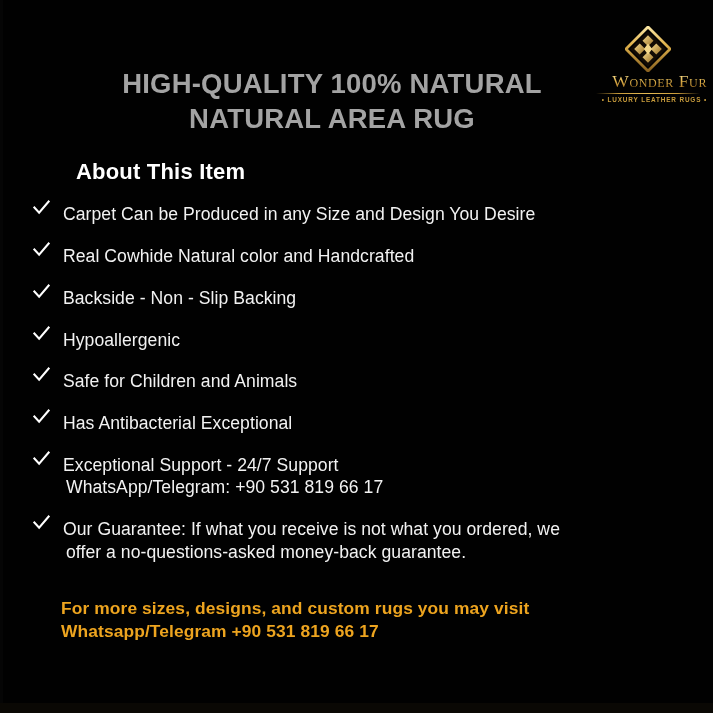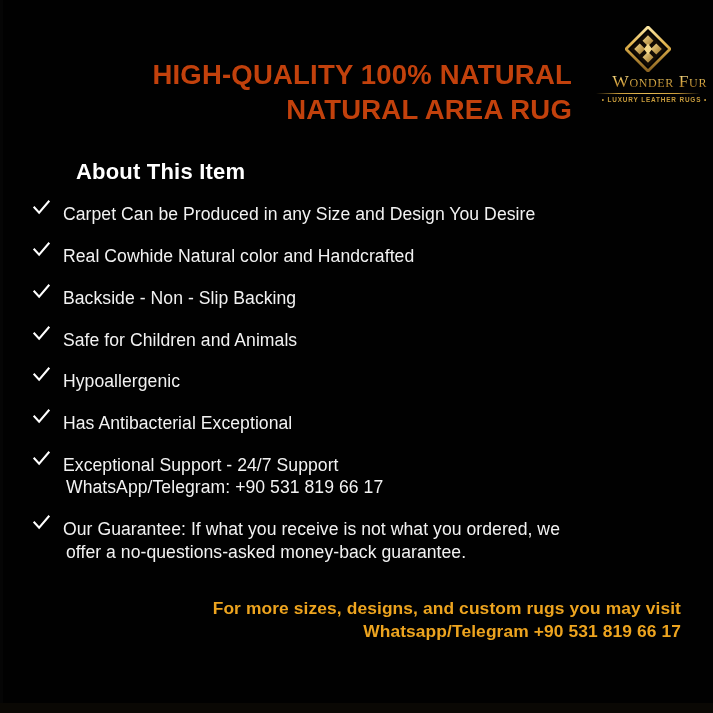--- a/index.html
+++ b/index.html
@@ -42,28 +42,28 @@
   .header {
     position:absolute;
     left:0; top:0;
     width:713px;
     height:145px;
   }
 
   .title {
     position:absolute;
     left:92px;
-    top:57px;
+    top:66px;
     width:480px;
-    text-align:right;
+    text-align:center;
     font-size:27.5px;
     font-weight:bold;
     line-height:1.28;
     letter-spacing:0.2px;
-    color:#c2410c;
+    color:#a3a3a3;
   }
 
   
   .logo {
     position:absolute;
     left:589px;
     top:26px;
     width:118px;
     height:76px;
     text-align:right;
@@ -157,21 +157,20 @@
   .footer {
     position:absolute;
     left:61px;
     top:597px;
     width:620px;
     font-size:17.4px;
     font-weight:bold;
     line-height:1.34;
     color:#eda41f;
     letter-spacing:0.1px;
-    text-align:right;
   }
   .footer-line { display:block; white-space:nowrap; }
 </style>
 </head>
 <body>
 
 <div class="card">
 
   <div class="left-edge"></div>
 
@@ -246,30 +245,30 @@
       </span>
       <span>Backside - Non - Slip Backing</span>
     </li>
 
     <li class="feature">
       <span class="tick">
         <svg viewBox="0 0 24 24" width="19" height="19" fill="none" stroke="currentColor" stroke-width="2.6" stroke-linecap="square" stroke-linejoin="miter">
             <path d="M3 12 L9 18.5 L21 4.5"></path>
           </svg>
       </span>
+      <span>Hypoallergenic</span>
+    </li>
+
+    <li class="feature">
+      <span class="tick">
+        <svg viewBox="0 0 24 24" width="19" height="19" fill="none" stroke="currentColor" stroke-width="2.6" stroke-linecap="square" stroke-linejoin="miter">
+            <path d="M3 12 L9 18.5 L21 4.5"></path>
+          </svg>
+      </span>
       <span>Safe for Children and Animals</span>
-    </li>
-
-    <li class="feature">
-      <span class="tick">
-        <svg viewBox="0 0 24 24" width="19" height="19" fill="none" stroke="currentColor" stroke-width="2.6" stroke-linecap="square" stroke-linejoin="miter">
-            <path d="M3 12 L9 18.5 L21 4.5"></path>
-          </svg>
-      </span>
-      <span>Hypoallergenic</span>
     </li>
 
     <li class="feature">
       <span class="tick">
         <svg viewBox="0 0 24 24" width="19" height="19" fill="none" stroke="currentColor" stroke-width="2.6" stroke-linecap="square" stroke-linejoin="miter">
             <path d="M3 12 L9 18.5 L21 4.5"></path>
           </svg>
       </span>
       <span>Has Antibacterial Exceptional</span>
     </li>

